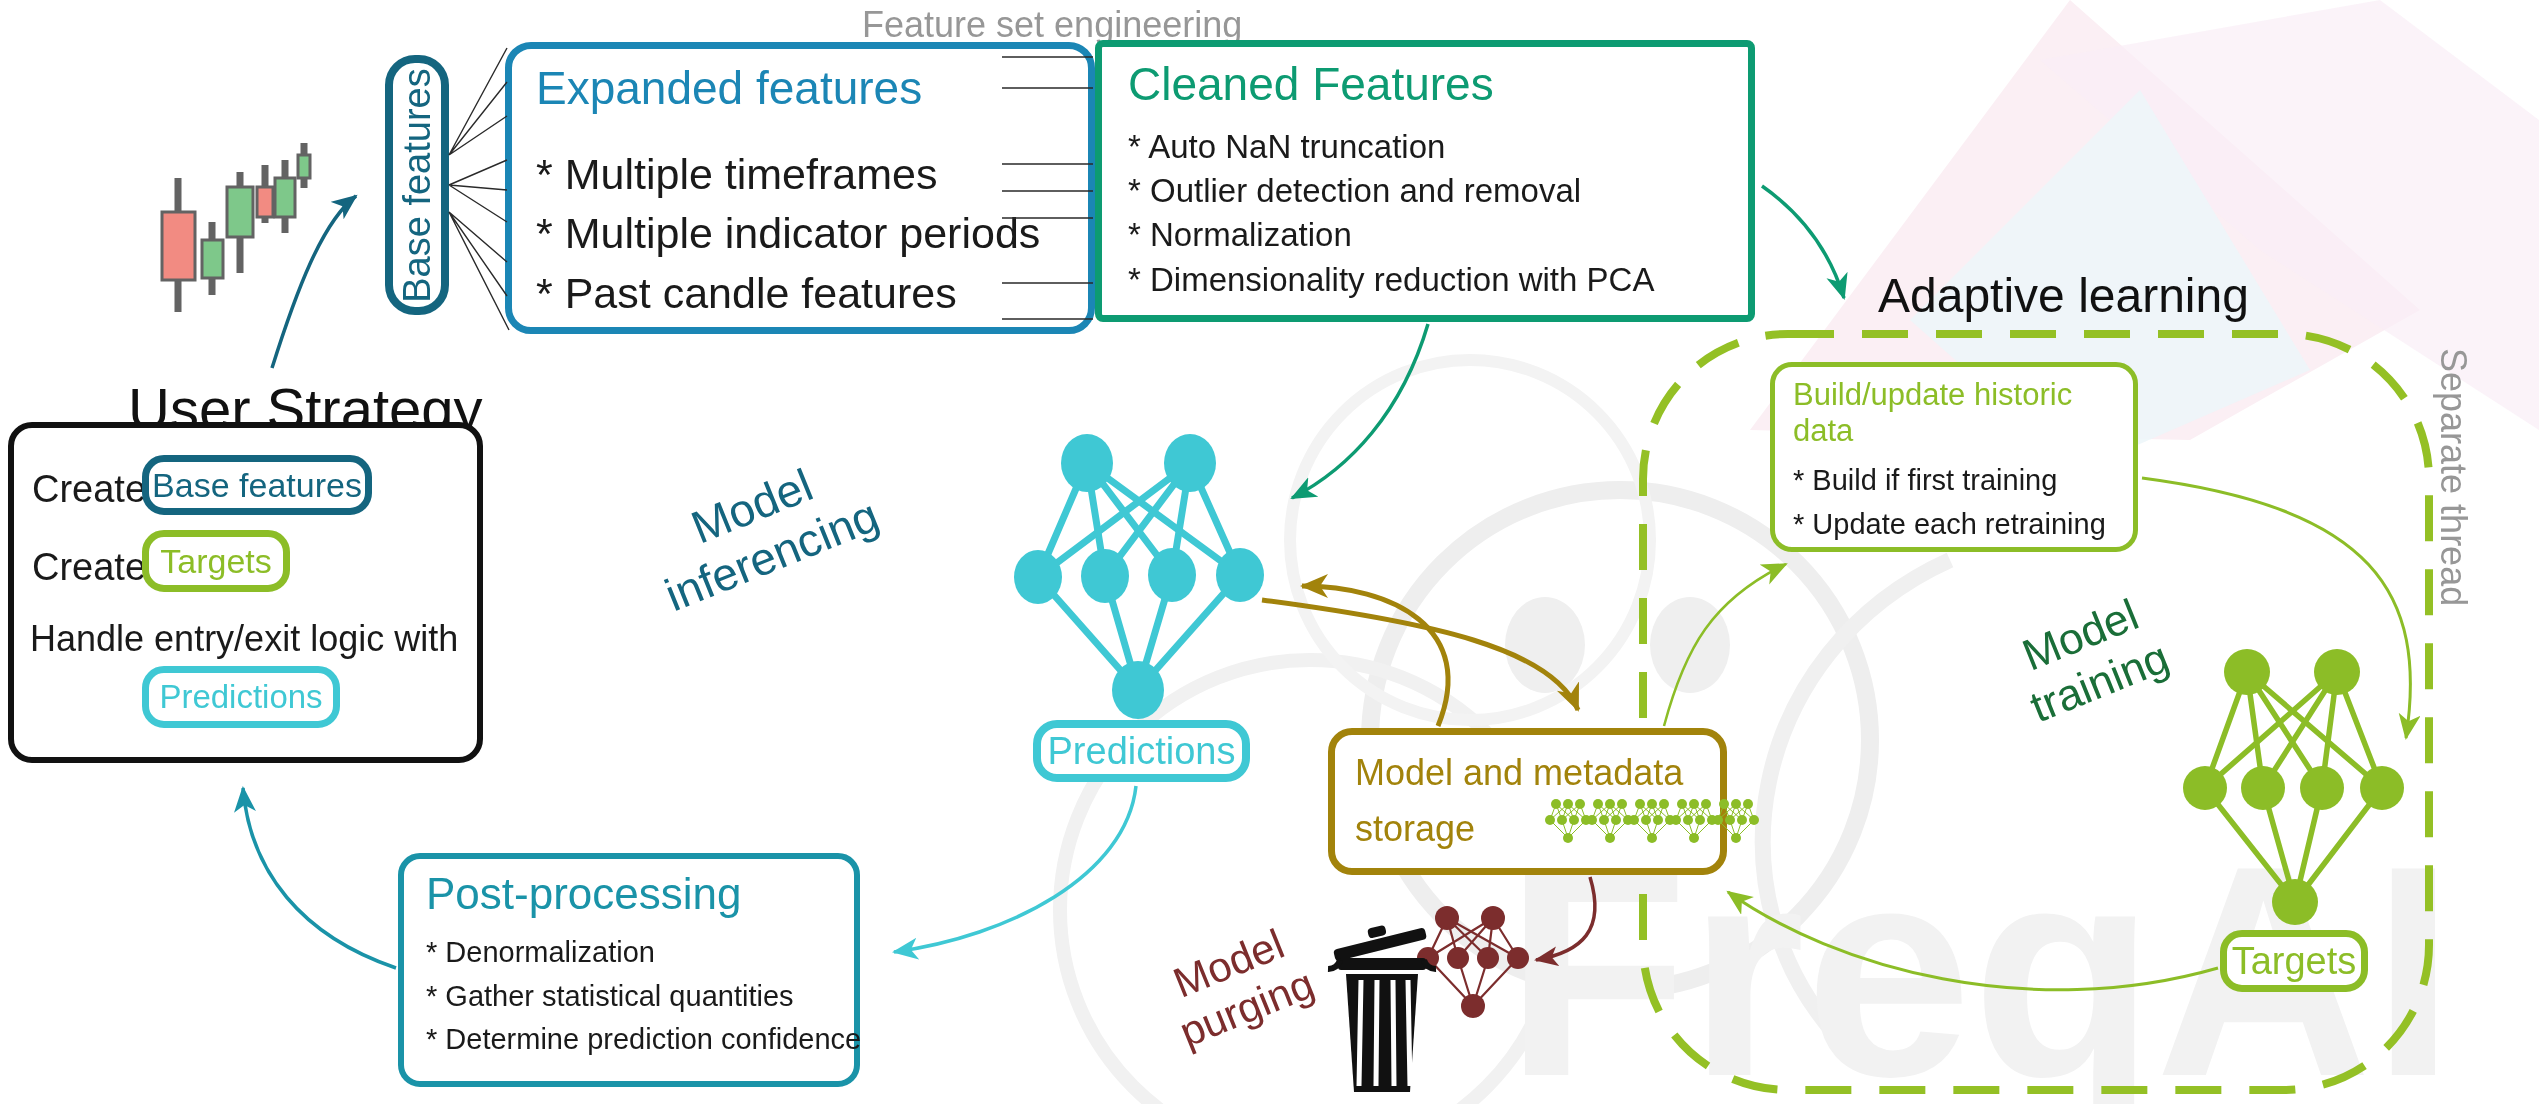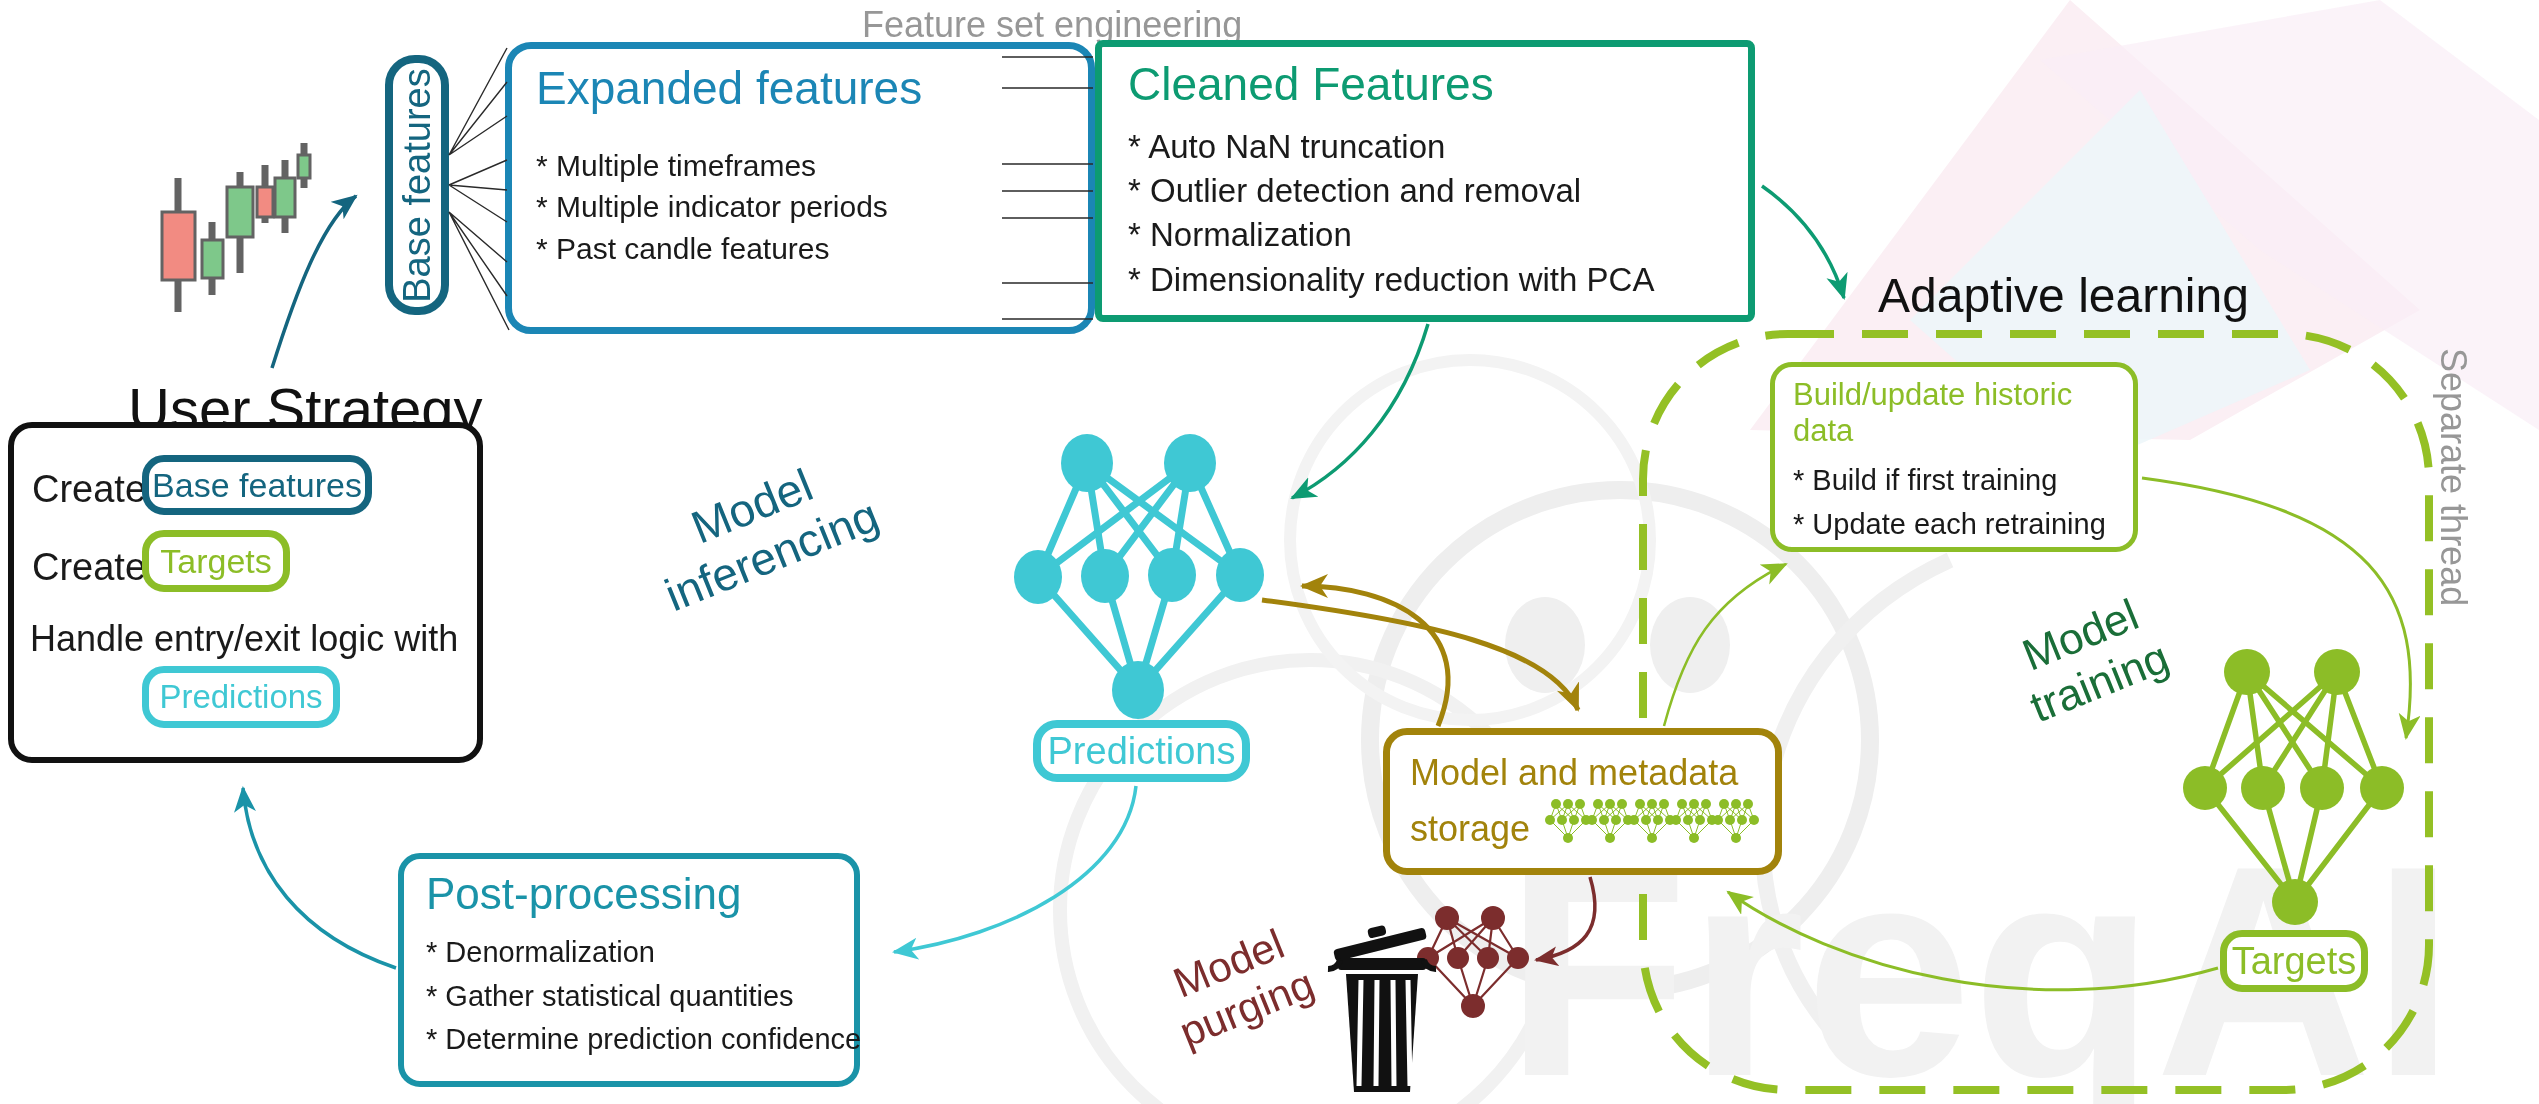--- a/index.html
+++ b/index.html
@@ -7,31 +7,31 @@
           font-family:"Liberation Sans", sans-serif;color:#1a1a1a;}
   svg{position:absolute;left:0;top:0;}
   .layer{position:absolute;left:0;top:0;width:100%;height:100%;}
   .box{position:absolute;background:#ffffff;box-sizing:border-box;}
   .bullets div{white-space:nowrap;}
   .pill{position:absolute;background:#ffffff;box-sizing:border-box;display:flex;align-items:center;justify-content:center;white-space:nowrap;}
   .rot{position:absolute;text-align:center;line-height:1.15;white-space:nowrap;}
   
   #expanded-box{left:505px;top:42px;width:590px;height:292px;border:7px solid #1b86b5;border-radius:26px;padding:12px 24px;}
   #expanded-box .t{color:#1b86b5;font-size:46px;margin-bottom:30px;}
-  #expanded-box .bullets{font-size:30px;line-height:1.38;}
+  #expanded-box .bullets{font-size:43px;line-height:1.38;}
   #cleaned-box{left:1095px;top:40px;width:660px;height:282px;border:7px solid #0d9b72;border-radius:8px;padding:10px 26px;}
   #cleaned-box .t{color:#0d9b72;font-size:46px;margin-bottom:14px;}
   #cleaned-box .bullets{font-size:33px;line-height:1.34;}
   #build-box{left:1770px;top:362px;width:368px;height:190px;border:5px solid #8cbd27;border-radius:22px;padding:10px 18px;}
   #build-box .t{color:#8cbd27;font-size:31px;margin-bottom:10px;}
   #build-box .bullets{font-size:29px;line-height:1.5;}
   #post-box{left:398px;top:853px;width:462px;height:234px;border:6px solid #1a93a8;border-radius:22px;padding:10px 22px;}
   #post-box .t{color:#1a93a8;font-size:44px;margin-bottom:12px;}
   #post-box .bullets{font-size:29px;line-height:1.5;}
-  #storage-box{left:1383px;top:728px;width:399px;height:147px;border:7px solid #a2830b;border-radius:24px;padding:10px 20px;}
+  #storage-box{left:1328px;top:728px;width:399px;height:147px;border:7px solid #a2830b;border-radius:24px;padding:10px 20px;}
   #storage-box .t{color:#a2830b;font-size:36px;line-height:1.55;}
   #user-box{left:8px;top:422px;width:475px;height:341px;border:6px solid #111111;border-radius:24px;}
   
   #base-pill{left:385px;top:55px;width:64px;height:260px;border:8px solid #14657f;border-radius:30px;}
   #base-pill span{transform:rotate(-90deg);color:#14657f;font-size:38px;}
   #pred-pill-main{left:1033px;top:720px;width:217px;height:62px;border:8px solid #3fc8d4;border-radius:24px;color:#3fc8d4;font-size:38px;}
   #targets-pill-main{left:2220px;top:930px;width:148px;height:62px;border:7px solid #8cbd27;border-radius:22px;color:#8cbd27;font-size:38px;}
   #us-base-pill{left:142px;top:455px;width:230px;height:60px;border:7px solid #14657f;border-radius:22px;color:#14657f;font-size:34px;}
   #us-targets-pill{left:142px;top:530px;width:148px;height:62px;border:7px solid #8cbd27;border-radius:22px;color:#8cbd27;font-size:34px;}
   #us-pred-pill{left:142px;top:666px;width:198px;height:62px;border:7px solid #3fc8d4;border-radius:22px;color:#3fc8d4;font-size:33px;}

